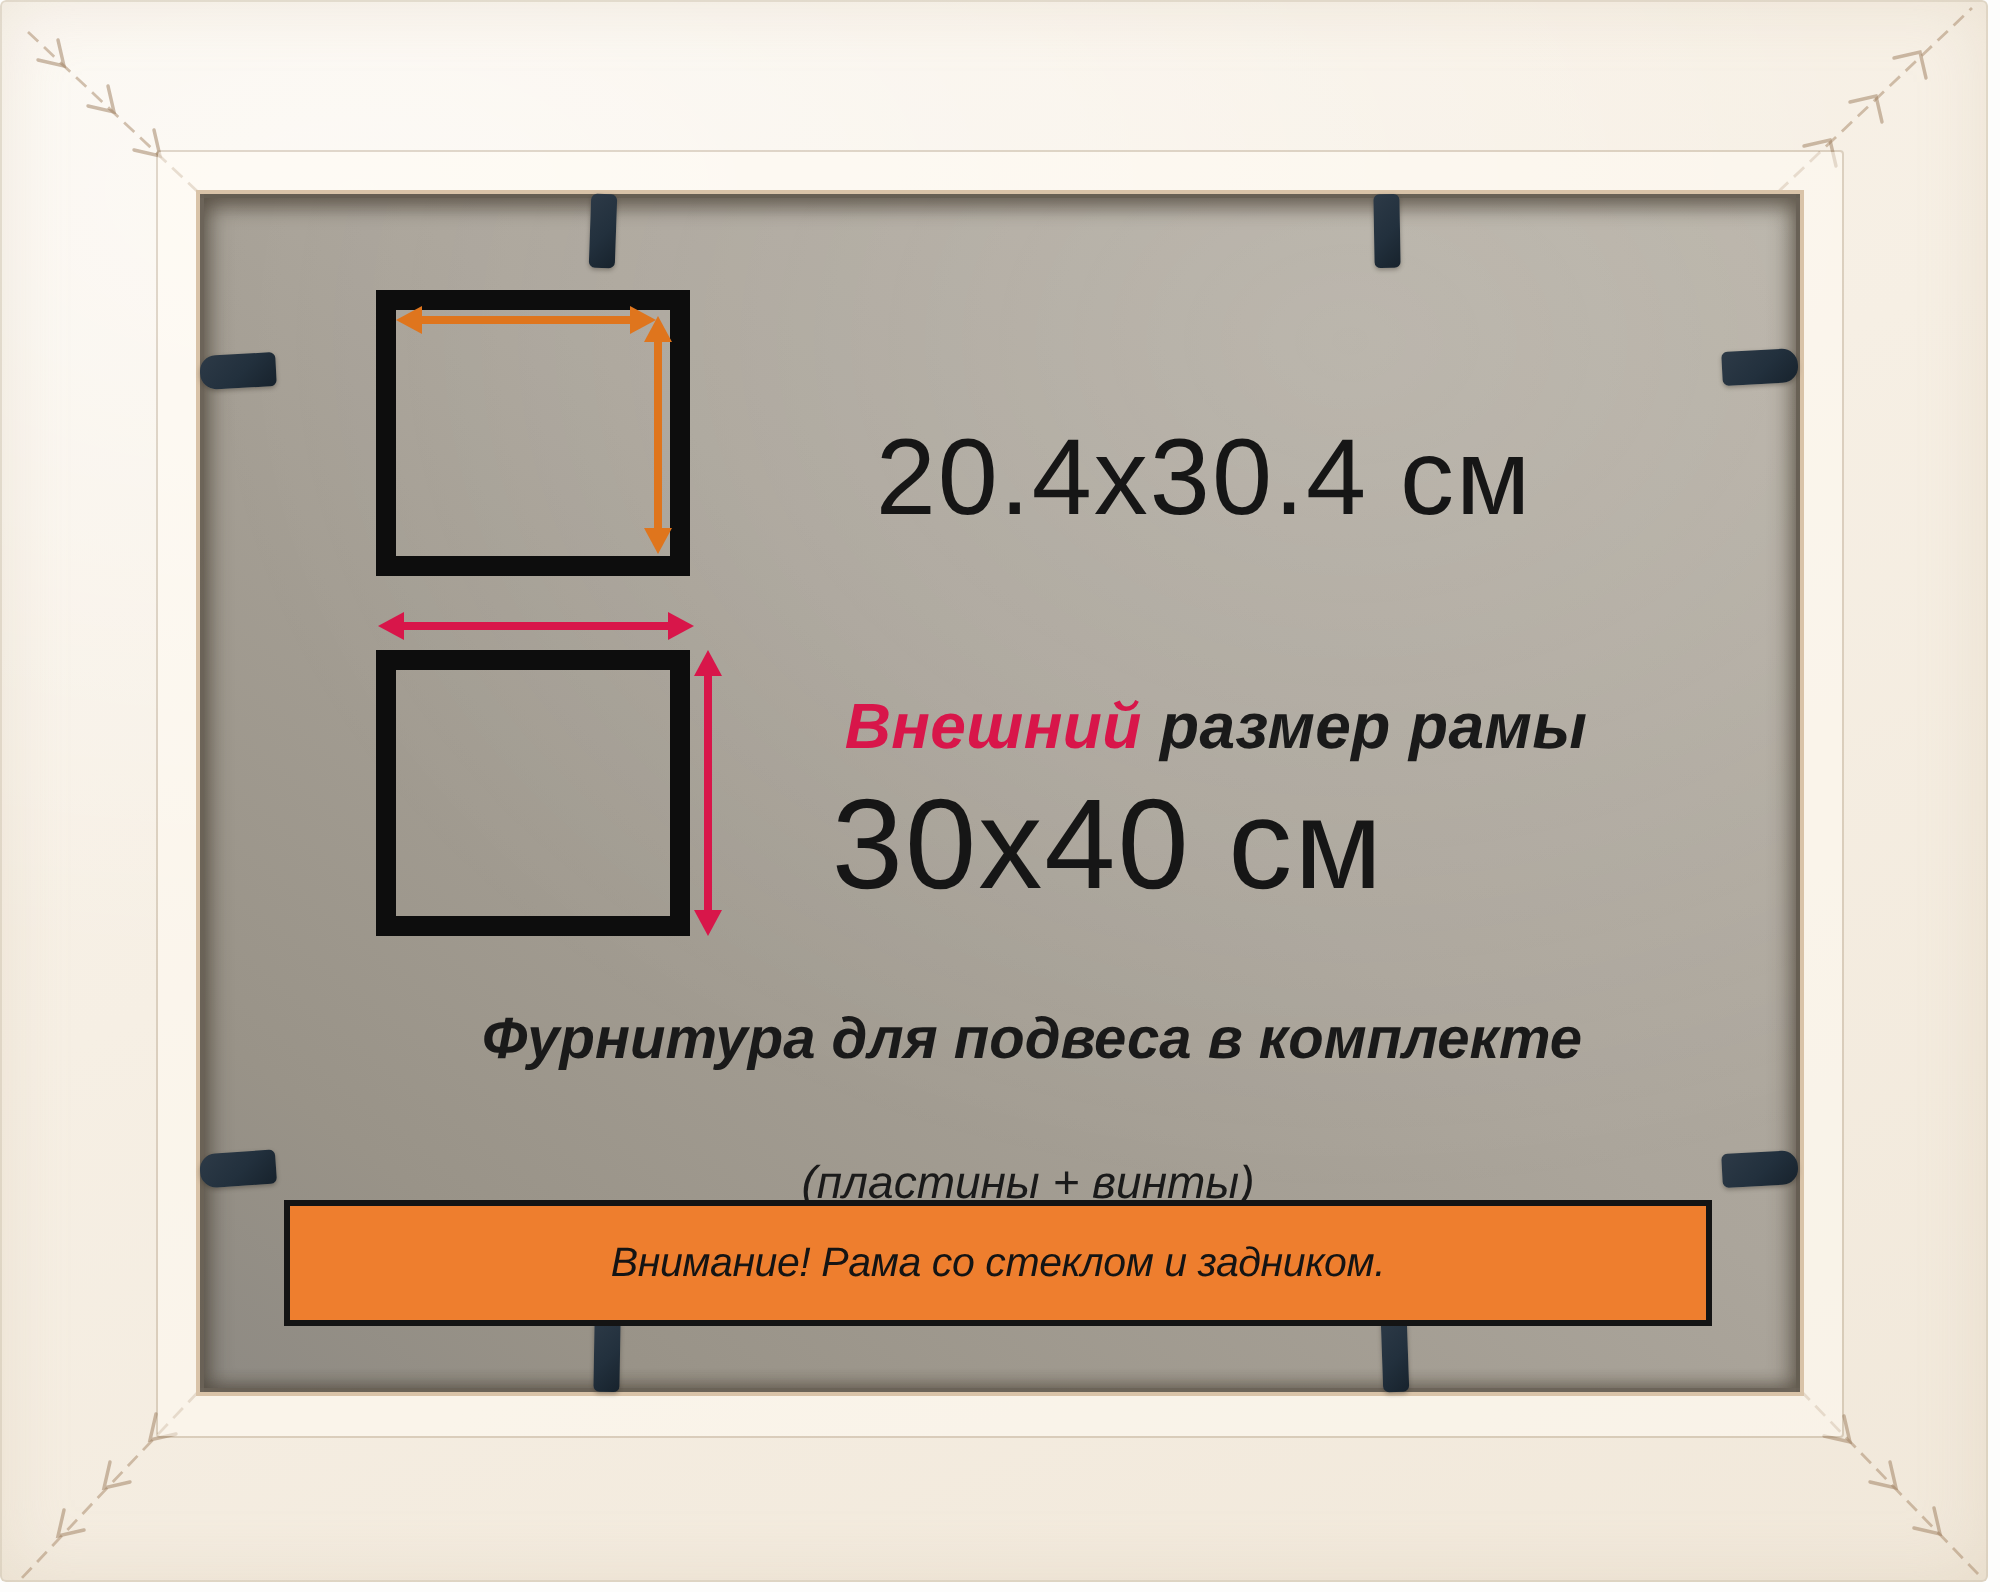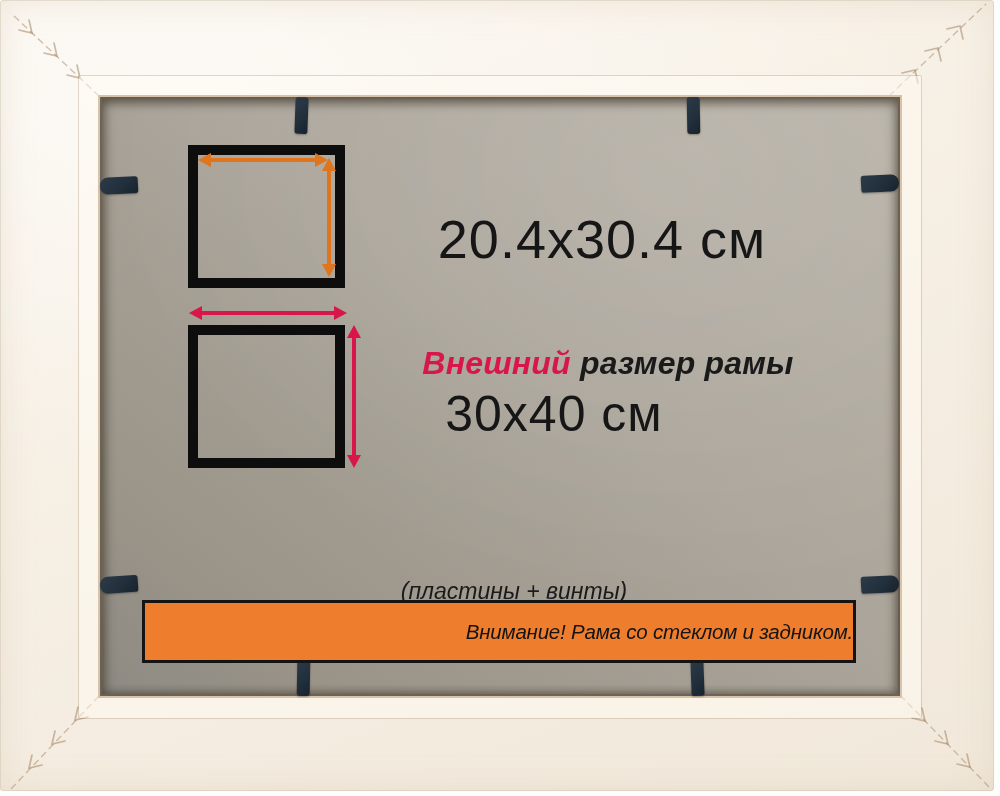--- a/index.html
+++ b/index.html
@@ -66,30 +66,30 @@
   .arrow-v::before{top:0;border-bottom:13px solid var(--ac);}
   .arrow-v::after{bottom:0;border-top:13px solid var(--ac);}
 
   
   .txt{position:absolute;white-space:nowrap;transform:translateX(-50%);color:#1a1a1a;}
   .size-title{font-style:italic;font-weight:600;font-size:32px;letter-spacing:.2px;}
   .size-title .accent-orange{color:var(--accent-orange,#df751d);}
   .size-title .accent-red{color:var(--accent-red,#d8164a);}
   .size-value{font-weight:400;color:#161616;}
   .v1{font-size:54px;letter-spacing:1px;}
-  .v2{font-size:50px;letter-spacing:1px;}
+  .v2{font-size:64px;letter-spacing:1px;}
   .fit1{font-style:italic;font-weight:600;font-size:29px;}
   .fit2{font-style:italic;font-weight:500;font-size:23px;margin-top:40px;}
 
   
   .banner{
     position:absolute;left:142px;top:600px;width:714px;height:63px;
     background:var(--banner-orange,#ee7e2e);
     border:3px solid #141414;
-    display:flex;flex-direction:column;align-items:flex-end;justify-content:center;
+    display:flex;flex-direction:column;align-items:center;justify-content:center;
     gap:2px;
   }
   .banner .line{font-style:italic;font-weight:500;font-size:20.5px;color:#141414;
     letter-spacing:-.2px;line-height:1.22;white-space:nowrap;}
 </style>
 </head>
 <body>
 
 <div class="stage">
 
@@ -149,19 +149,20 @@
     </div>
 
   <div class="txt size-value v1" style="left:602px;top:208px;">20.4x30.4 см</div>
 
   <div class="txt size-title" style="left:588px;top:345px;margin-left:20px;">
     <span class="accent-red">Внешний</span>
     <span>размер рамы</span>
   </div>
   <div class="txt size-value v2" style="left:554px;top:385px;">30x40 см</div>
 
+  <div class="txt fit1" style="left:516px;top:504px;">Фурнитура для подвеса в комплекте</div>
   <div class="txt fit2" style="left:514px;top:538px;">(пластины + винты)</div>
 
   <div class="banner">
     <div class="line">Внимание! Рама со стеклом и задником.</div>
   </div>
 
 </div>
 
 </body></html>

